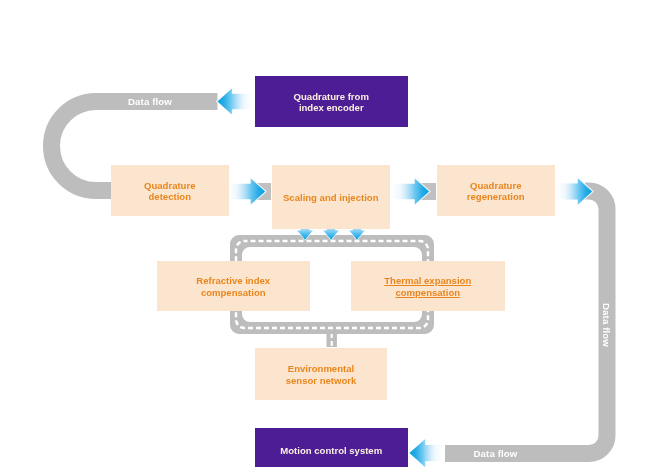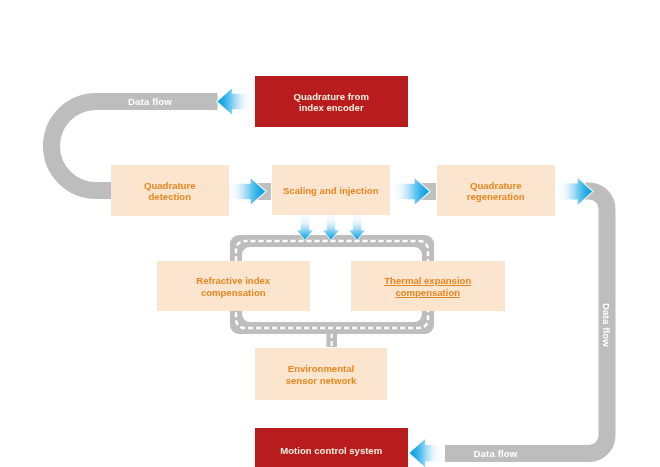--- a/index.html
+++ b/index.html
@@ -4,21 +4,21 @@
 <title>Diagram</title>
 <style>
   html,body{margin:0;padding:0;background:#fff;}
   body{width:660px;height:467px;overflow:hidden;font-family:"Liberation Sans",sans-serif;
        -webkit-font-smoothing:antialiased;}
   #stage{position:relative;width:660px;height:467px;background:#ffffff;margin-top:44px;}
   svg.layer{position:absolute;left:0;top:0;width:660px;height:467px;}
   .node{position:absolute;display:flex;flex-direction:column;align-items:center;
         justify-content:center;text-align:center;box-sizing:border-box;padding-top:1.5px;}
   .node .ln{display:block;line-height:11.4px;white-space:nowrap;}
-  .n-solid{background:#b91c1c;color:#fdf1e3;font-weight:bold;font-size:9.55px;}
+  .n-solid{background:#4c1d95;color:#fdf1e3;font-weight:bold;font-size:9.55px;}
   .n-light{background:#fce5ce;color:#e8861d;font-weight:bold;font-size:9.55px;}
   .flowlabel{position:absolute;color:#ffffff;font-weight:bold;font-size:9.7px;
              white-space:nowrap;letter-spacing:0.1px;}
 </style>
 </head>
 <body>
 
 <div id="stage">
 
   <svg class="layer" viewBox="0 0 660 467" xmlns="http://www.w3.org/2000/svg">
@@ -107,21 +107,21 @@
   <div class="node n-solid" style="left:255px;top:32px;width:152.5px;height:50.5px;">
     <span class="ln">Quadrature from</span>
     <span class="ln">index encoder</span>
   </div>
 
   <div class="node n-light" style="left:111px;top:121px;width:117.5px;height:50.5px;">
     <span class="ln">Quadrature</span>
     <span class="ln">detection</span>
   </div>
 
-  <div class="node n-light" style="left:272px;top:121px;width:117.5px;height:50px;">
+  <div class="node n-light" style="left:272px;top:121px;width:117.5px;height:64px;">
     <span class="ln">Scaling and injection</span>
   </div>
 
   <div class="node n-light" style="left:437px;top:121px;width:117.5px;height:50.5px;">
     <span class="ln">Quadrature</span>
     <span class="ln">regeneration</span>
   </div>
 
   <div class="node n-light" style="left:157px;top:217px;width:152.5px;height:49.5px;">
     <span class="ln">Refractive index</span>

